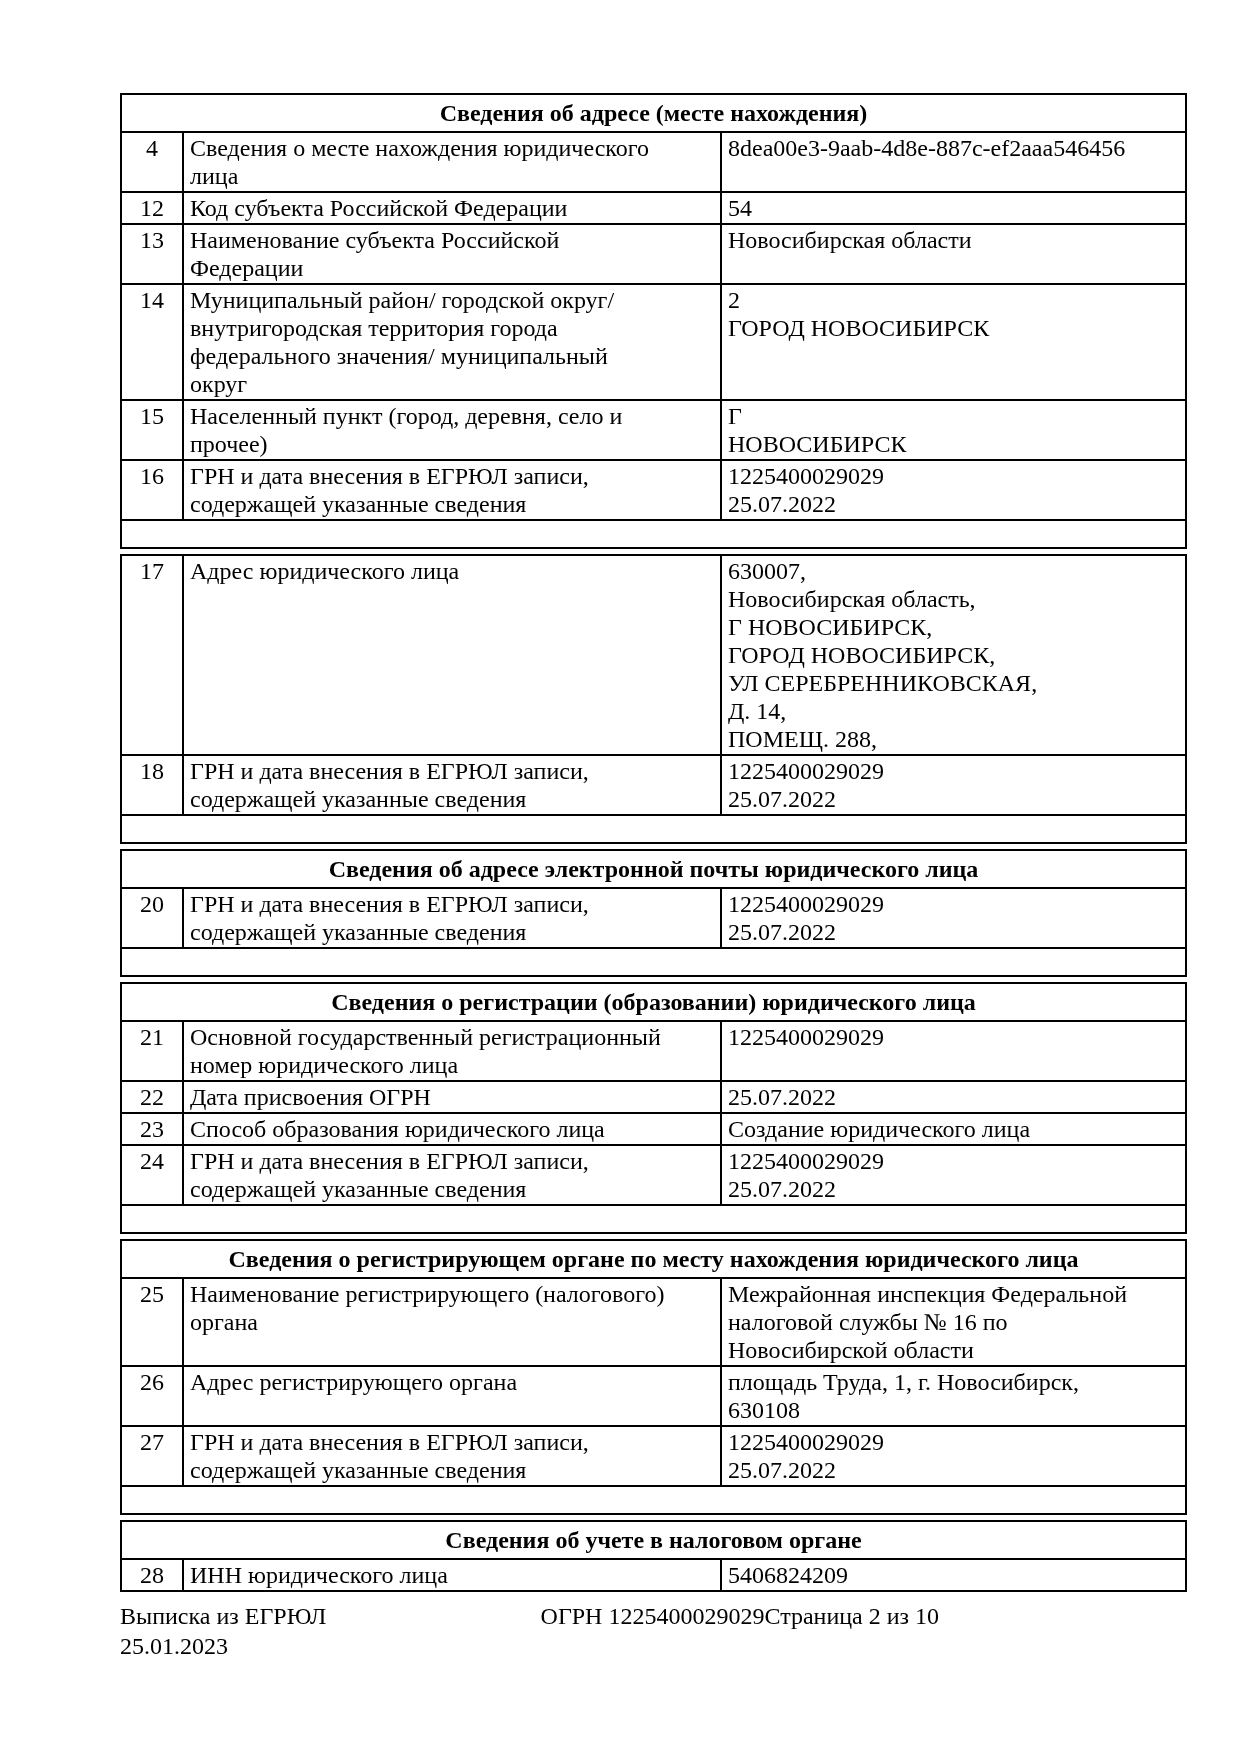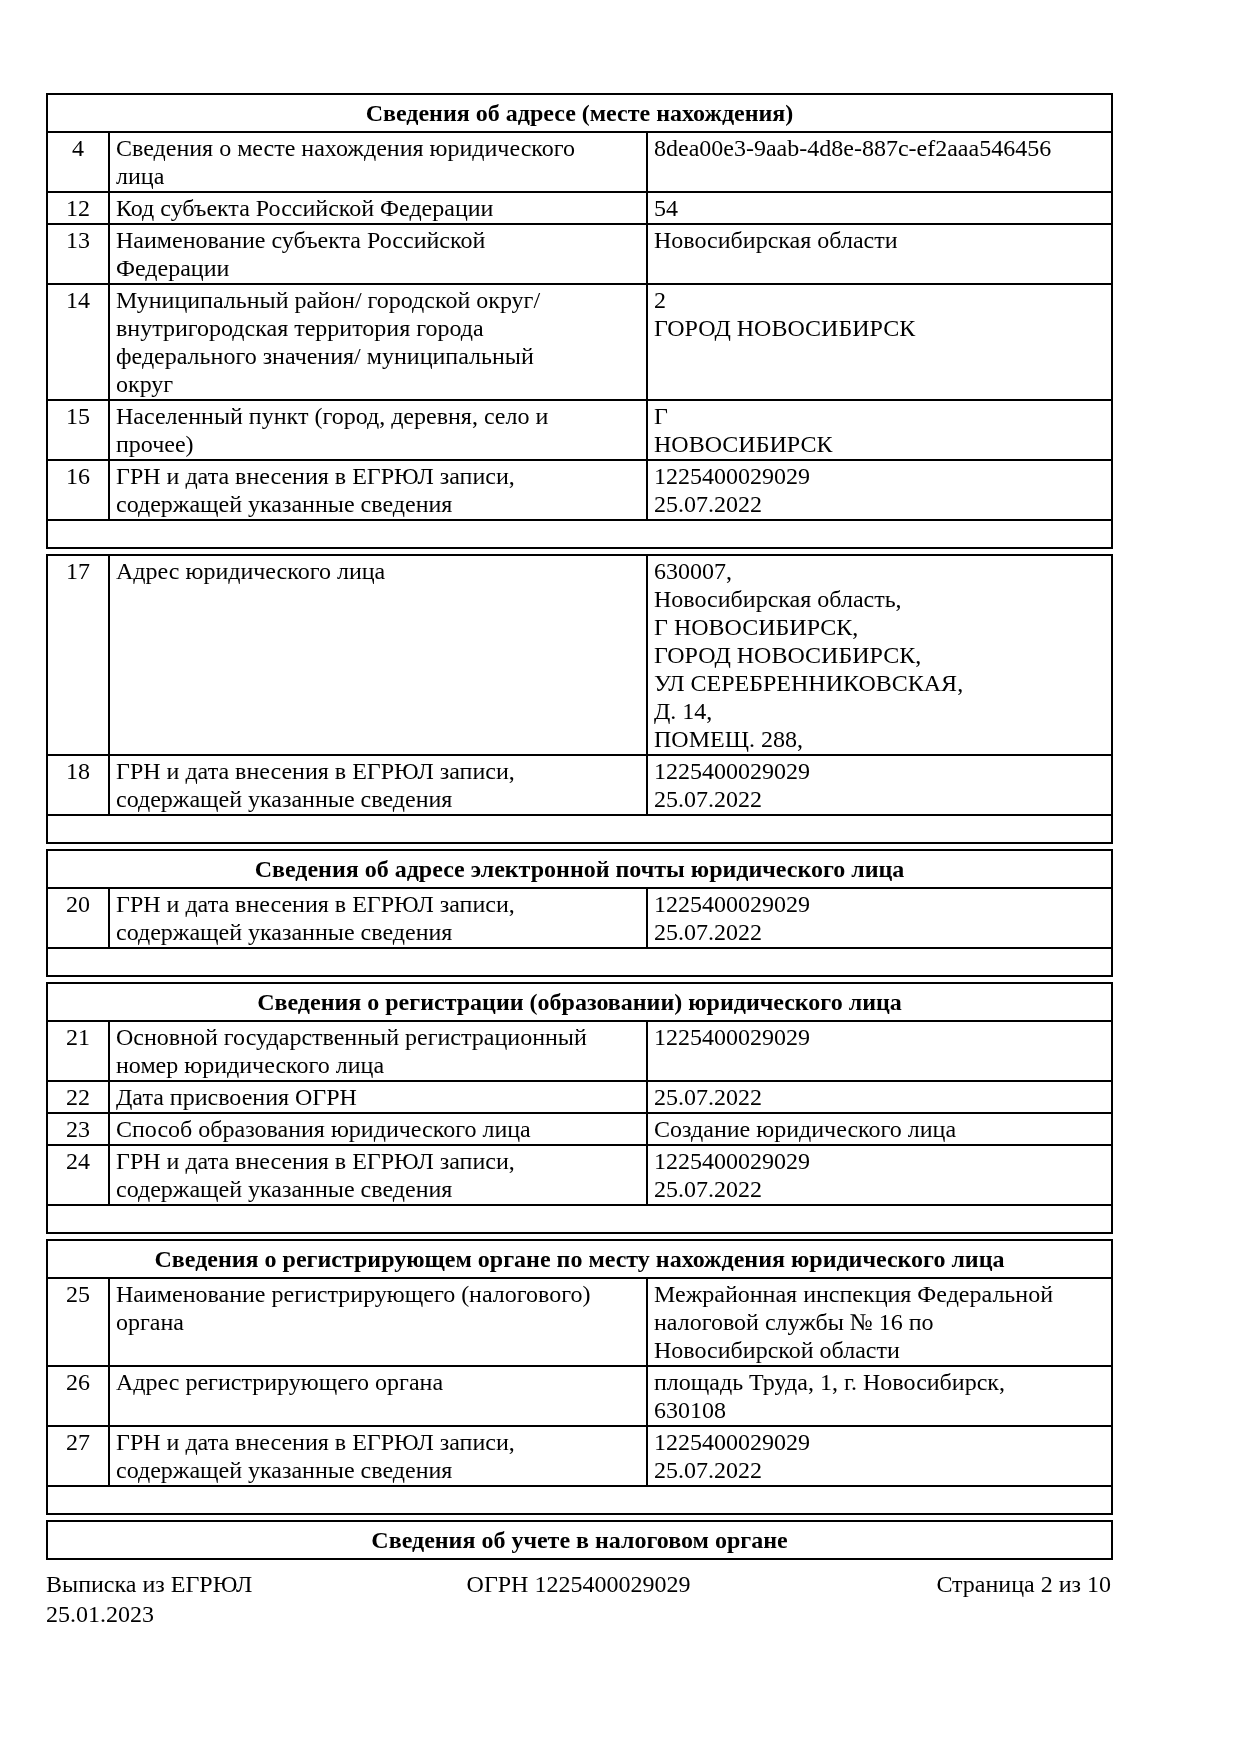--- a/index.html
+++ b/index.html
@@ -11,21 +11,21 @@
     width: 1241px;
     height: 1754px;
     overflow: hidden;
     font-family: "Liberation Serif", "DejaVu Serif", serif;
     color: #000000;
   }
   .page {
     box-sizing: border-box;
     width: 1022px;
     height: 1754px;
-    padding: 93px 88px 0 46px;
+    padding: 93px 88px 0 120px;
   }
   table.doc {
     border-collapse: collapse;
     table-layout: fixed;
     width: 1065px;
     margin: 0 0 5px 0;
   }
   table.doc, table.doc td {
     border: 2px solid #000000;
   }
@@ -55,21 +55,21 @@
   }
   .footer {
     display: flex;
     width: 1065px;
     margin-top: 9px;
     font-size: 24px;
     line-height: 30px;
   }
   .f-left  { flex: 1; text-align: left; }
   .f-center{ flex: 0 0 auto; text-align: center; }
-  .f-right { flex: 1; text-align: right; }
+  .f-right { flex: 1; text-align: left; }
 </style>
 </head>
 <body>
 
 <div class="page">
 
   <table class="doc">
     <colgroup>
         <col class="c-num">
         <col class="c-label">
@@ -258,20 +258,25 @@
   <table class="doc">
     <colgroup>
         <col class="c-num">
         <col class="c-label">
         <col class="c-value">
       </colgroup>
     <tbody>
         <tr class="header-row">
       <td colspan="3">Сведения об учете в налоговом органе</td>
     </tr>
+    <tr>
+      <td class="num">28</td>
+      <td class="label">ИНН юридического лица</td>
+      <td class="value">5406824209</td>
+    </tr>
   </tbody>
     </table>
 
   <div class="footer">
     <div class="f-left">
       <div>Выписка из ЕГРЮЛ</div>
       <div>25.01.2023</div>
     </div>
     <div class="f-center">ОГРН 1225400029029</div>
     <div class="f-right">Страница 2 из 10</div>

